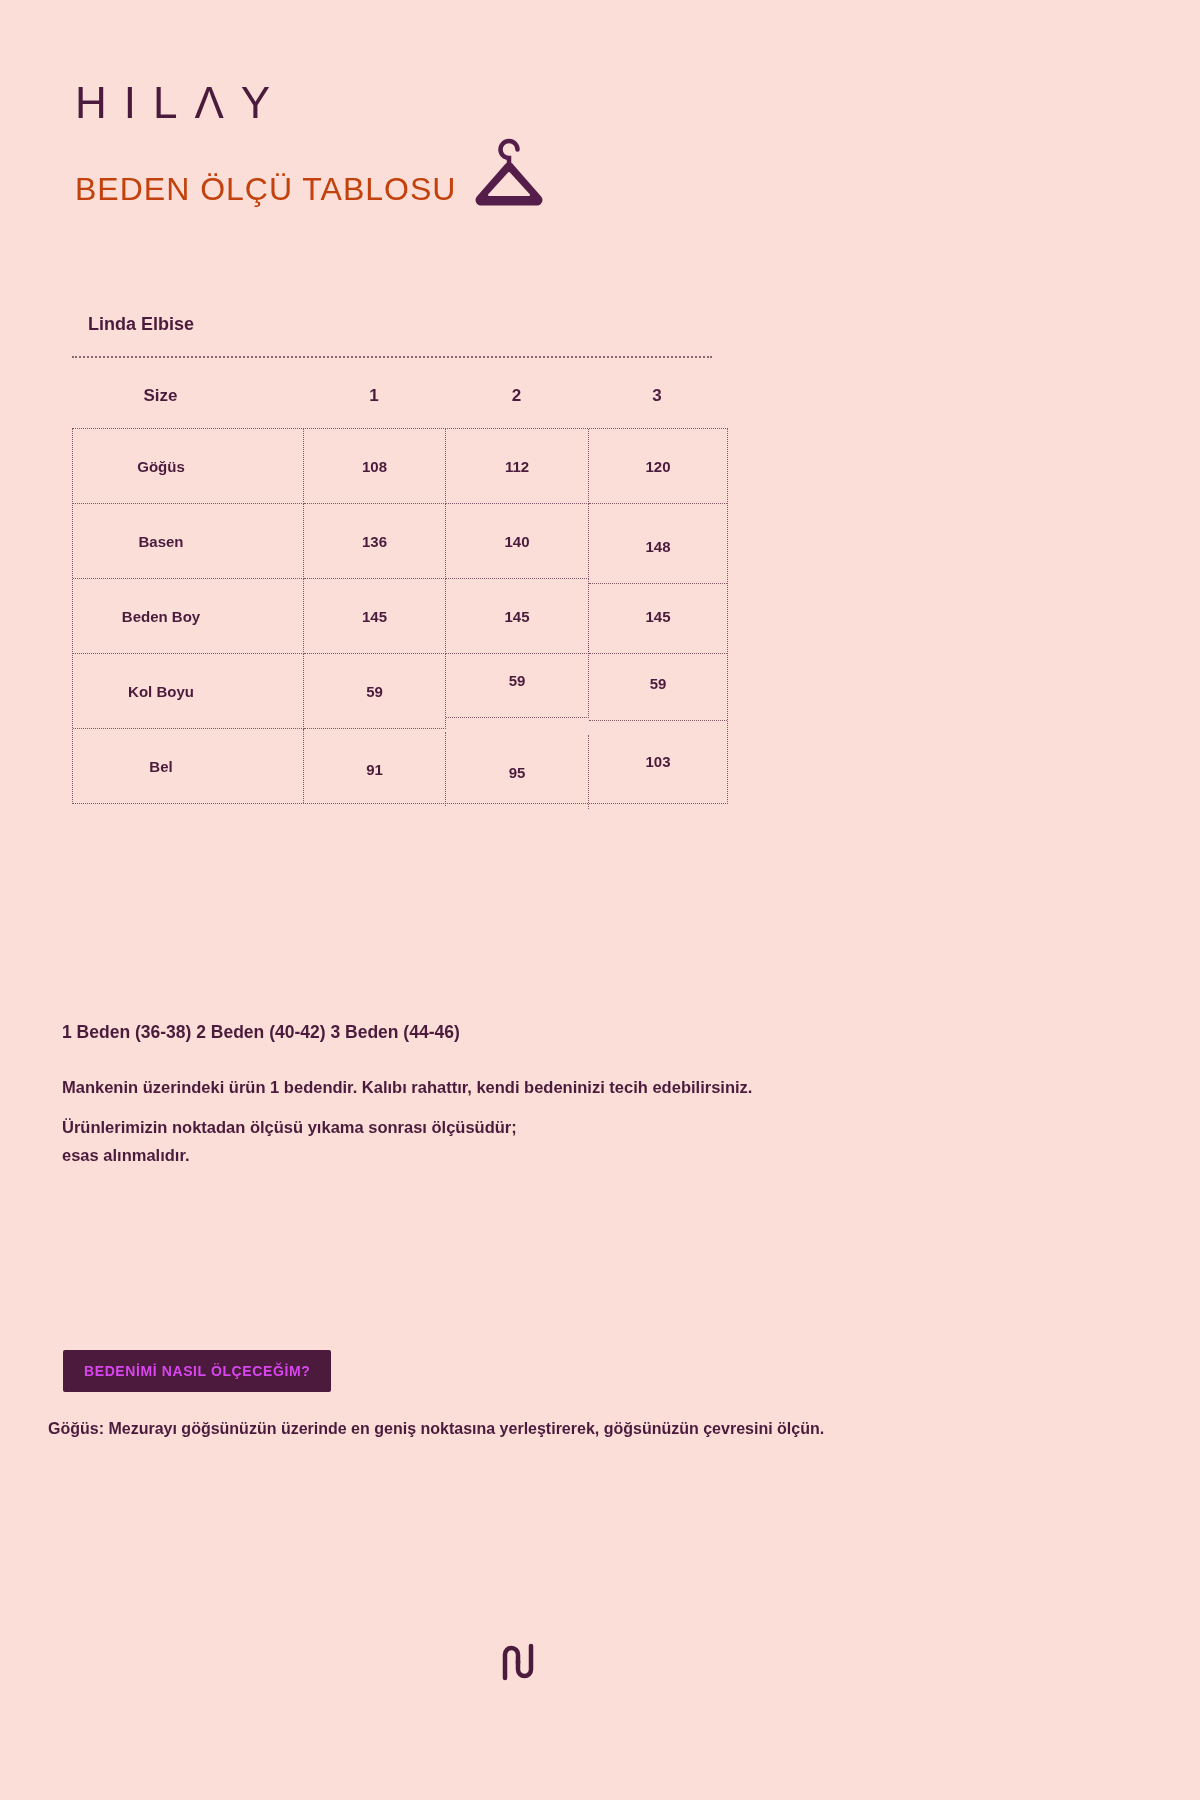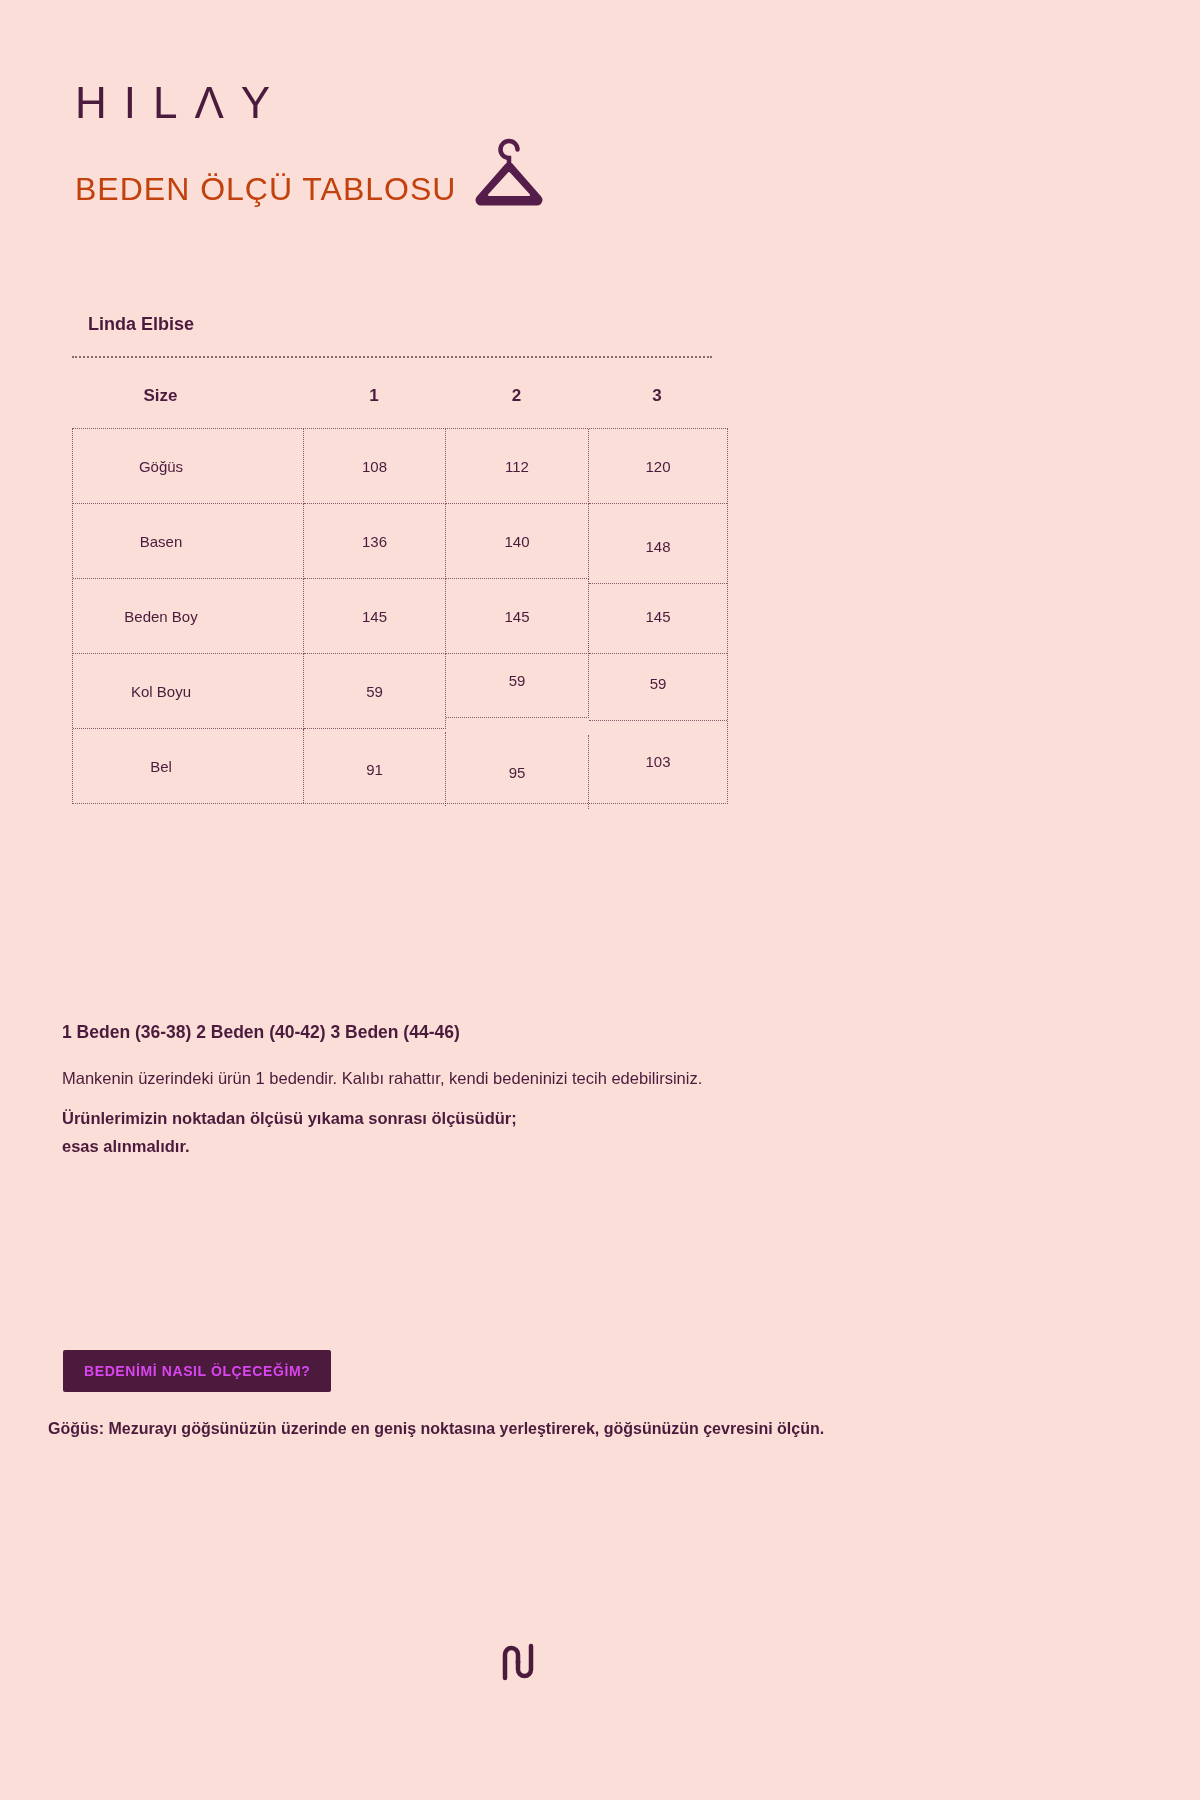--- a/index.html
+++ b/index.html
@@ -56,39 +56,39 @@
   .size-head .hcell:first-child{padding-right:54px;}
 
   .size-table{
     position:absolute;left:72px;top:428px;width:654px;
     border:1px dotted rgba(106,52,76,0.8);
   }
   .trow{display:contents;}
   .cell{
     height:74px;
     display:flex;align-items:center;justify-content:center;
-    font-size:15px;font-weight:normal;
+    font-size:15px;font-weight:bold;
     border-right:1px dotted rgba(106,52,76,0.8);
     border-bottom:1px dotted rgba(106,52,76,0.8);
   }
   .cell:nth-child(4){border-right:none;}
   .trow:last-child .cell{border-bottom:none;}
   .cell.lab{padding-right:54px;}
   
   .trow:nth-child(2) .cell:nth-child(4){transform:translateY(5px);}
   .trow:nth-child(4) .cell:nth-child(3){transform:translateY(-11px);}
   .trow:nth-child(4) .cell:nth-child(4){transform:translateY(-8px);}
   .trow:nth-child(5) .cell:nth-child(2){transform:translateY(3px);}
   .trow:nth-child(5) .cell:nth-child(3){transform:translateY(6px);}
   .trow:nth-child(5) .cell:nth-child(4){transform:translateY(-5px);}
 
   
   .notes{position:absolute;left:62px;top:1022px;width:860px;}
-  .legend{font-size:17.5px;font-weight:bold;margin-bottom:26px;}
-  .fit-note{font-size:16.5px;font-weight:normal;margin-bottom:16px;}
+  .legend{font-size:17.5px;font-weight:bold;margin-bottom:35px;}
+  .fit-note{font-size:16.5px;font-weight:bold;margin-bottom:16px;}
   .wash-note div{font-size:16.5px;font-weight:bold;line-height:28px;}
 
   
   .measure-btn{
     position:absolute;left:63px;top:1350px;
     background:#4c1a3d;color:#d946ef;
     border:none;border-radius:2px;
     padding:13px 21px;
     font-family:inherit;
     font-size:14px;font-weight:bold;letter-spacing:0.6px;

